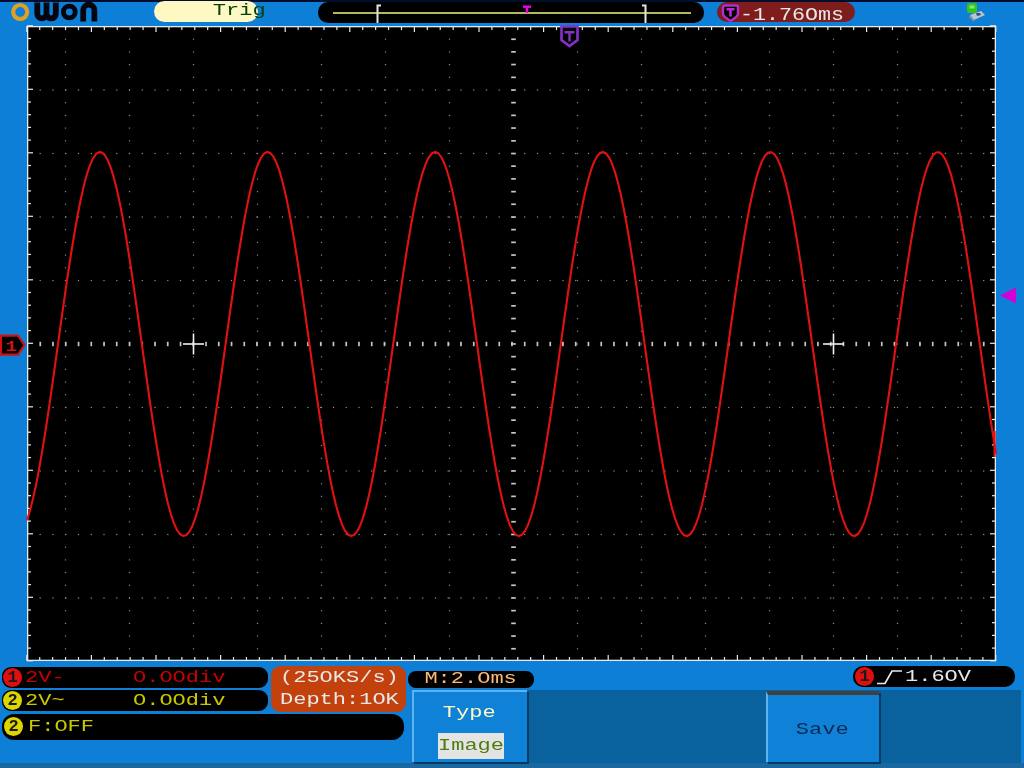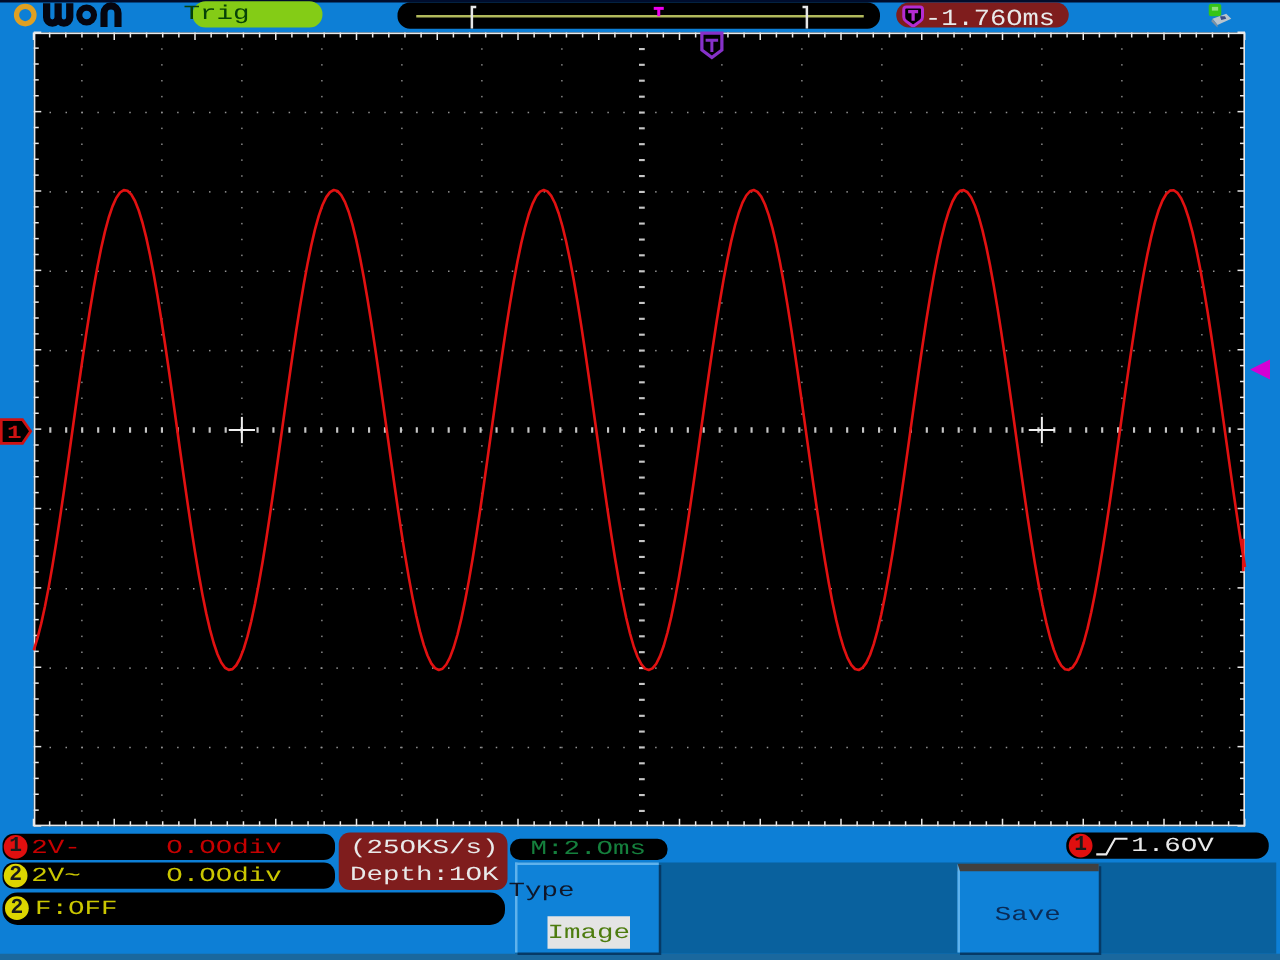--- a/index.html
+++ b/index.html
@@ -1688,21 +1688,21 @@
 <path d="M1016,287.5 V303.5 L1000,295.5 Z" fill="#d400d4"></path>
 <path d="M1,335.7 H18 L24.5,345 L18,354.7 H1 Z" fill="#000" stroke="#cf1212" stroke-width="2.2"></path>
 <text font-family="Liberation Mono" font-size="15" font-weight="bold" fill="#cf1212" transform="translate(5.5,350.5) scale(1.3,1)">1</text>
 </svg>
 <svg style="position:absolute;left:0;top:0" width="120" height="26" viewBox="0 0 120 26">
 <circle cx="20.2" cy="12" r="7" fill="none" stroke="#e0a022" stroke-width="4.2"></circle>
 <path d="M37.3,2.5 V13.8 A4.6,4.6 0 0 0 46.5,13.8 V2.5 M46.5,2.5 V13.8 A4.65,4.65 0 0 0 55.8,13.8 V2.5" fill="none" stroke="#05050f" stroke-width="5.8"></path>
 <circle cx="69.3" cy="12" r="5.9" fill="none" stroke="#05050f" stroke-width="4.9"></circle>
 <path d="M83.2,21.5 V10.3 A5.6,5.6 0 0 1 94.4,10.3 V21.5" fill="none" stroke="#05050f" stroke-width="5.7"></path>
 </svg>
-<div class="abs" style="left:154px;top:1px;width:104px;height:21px;background:#84cc16;border-radius:11px;color:#074207;line-height:21px;text-align:left"><span class="tc" style="display:inline-block">Trig</span></div>
+<div class="abs" style="left:154px;top:1px;width:104px;height:21px;background:#fef9c3;border-radius:11px;color:#074207;line-height:21px;text-align:right"><span class="tc" style="display:inline-block">Trig</span></div>
 <div style="position:absolute;left:318px;top:2px;width:386px;height:21px;background:#000;border-radius:10px">
 <svg width="386" height="21" viewBox="0 0 386 21">
 <rect x="15" y="10" width="358" height="2" fill="#b2ba5c"></rect>
 <path d="M59.5,2.5 V21 M59.5,3.5 H63" fill="none" stroke="#e6e6e6" stroke-width="2"></path>
 <path d="M327.5,2.5 V21 M327.5,3.5 H324" fill="none" stroke="#e6e6e6" stroke-width="2"></path>
 <rect x="205" y="3.5" width="8" height="2.4" fill="#ee00ee"></rect>
 <rect x="207.8" y="5.5" width="2.4" height="5.5" fill="#ee00ee"></rect>
 </svg></div>
 <div style="position:absolute;left:717px;top:2px;width:138px;height:20px;background:#7f1d1d;border-radius:10px">
 <svg style="position:absolute;left:4px;top:1.5px" width="19" height="18" viewBox="0 0 19 18">
@@ -1724,34 +1724,34 @@
 <div class="abs" style="left:2px;top:667px;width:266px;height:21px;background:#000;border-radius:9px">
 <div style="position:absolute;left:1px;top:1px;width:19px;height:19px;border-radius:50%;background:#e00f0f;color:#1a1a1a;font-size:17px;font-weight:bold;text-align:center;line-height:19.5px">1</div>
 <span class="abs t16" style="left:23px;top:2px;color:#c60000">2V-</span>
 <span class="abs t16" style="left:131px;top:2px;color:#c60000">O.OOdiv</span>
 </div>
 <div class="abs" style="left:2px;top:690px;width:266px;height:21px;background:#000;border-radius:9px">
 <div style="position:absolute;left:1px;top:1px;width:19px;height:19px;border-radius:50%;background:#ddd500;color:#1a1a1a;font-size:17px;font-weight:bold;text-align:center;line-height:19.5px">2</div>
 <span class="abs t16" style="left:23px;top:2px;color:#cbc700">2V~</span>
 <span class="abs t16" style="left:131px;top:2px;color:#cbc700">O.OOdiv</span>
 </div>
-<div class="abs" style="left:271px;top:666px;width:135px;height:46px;background:#7f1d1d;border-radius:9px;color:#e9e9e9">
+<div class="abs" style="left:271px;top:666px;width:135px;height:46px;background:#c2410c;border-radius:9px;color:#e9e9e9">
 <span class="abs t16" style="left:9px;top:3px">(25OKS/s)</span>
 <span class="abs t16" style="left:9px;top:25px">Depth:1OK</span>
 </div>
-<div class="abs" style="left:408px;top:671px;width:126px;height:17px;background:#000;border-radius:8px;color:#15803d;line-height:16px;text-align:center"><span class="tc" style="display:inline-block">M:2.Oms</span></div>
+<div class="abs" style="left:408px;top:671px;width:126px;height:17px;background:#000;border-radius:8px;color:#fdba74;line-height:16px;text-align:center"><span class="tc" style="display:inline-block">M:2.Oms</span></div>
 <div class="abs" style="left:2px;top:714px;width:402px;height:26px;background:#000;border-radius:12px">
 <div style="position:absolute;left:2px;top:3px;width:19px;height:19px;border-radius:50%;background:#ddd500;color:#1a1a1a;font-size:17px;font-weight:bold;text-align:center;line-height:19.5px">2</div>
 <span class="abs t16" style="left:26px;top:4px;color:#cbc700">F:OFF</span>
 </div>
 <div class="abs" style="left:853px;top:666px;width:162px;height:21px;background:#000;border-radius:10px">
 <div style="position:absolute;left:2px;top:1px;width:19px;height:19px;border-radius:50%;background:#e00f0f;color:#1a1a1a;font-size:17px;font-weight:bold;text-align:center;line-height:19.5px">1</div>
 <svg class="abs" style="left:23px;top:3px" width="28" height="16" viewBox="0 0 28 16">
 <path d="M1,14.5 H9 L16,2 H26" fill="none" stroke="#e9e9e9" stroke-width="1.7"></path>
 </svg>
 <span class="abs t16" style="left:52px;top:2px;color:#e9e9e9">1.6OV</span>
 </div>
 <div class="abs" style="left:412px;top:690px;width:115px;height:72px;background:#0f82d8;border-top:2px solid #5fb2ec;border-left:2px solid #5fb2ec;box-shadow:2px 2px 0 #063a66">
-<div class="abs" style="left:0;top:12px;width:111px;text-align:left;color:#0f172a"><span class="tc" style="display:inline-block">Type</span></div>
+<div class="abs" style="left:0;top:12px;width:111px;text-align:center;color:#fef9c3"><span class="tc" style="display:inline-block">Type</span></div>
 <div class="abs" style="left:24px;top:41px;width:66px;height:26px;background:#e4e4e4;text-align:center;color:#4d7c0f;line-height:26px"><span class="tc" style="display:inline-block">Image</span></div>
 </div>
-<div class="abs" style="left:766px;top:691px;width:113px;height:71px;background:#0f82d8;border-top:6px solid #404040;border-left:2px solid #5fb2ec;box-shadow:2px 2px 0 #063a66">
+<div class="abs" style="left:766px;top:691px;width:113px;height:71px;background:#0f82d8;border-top:4px solid #404040;border-left:2px solid #5fb2ec;box-shadow:2px 2px 0 #063a66">
 <div class="abs" style="left:0;top:26px;width:109px;text-align:center;color:#0a2a55"><span class="tc" style="display:inline-block">Save</span></div>
 </div>
 </body></html>

